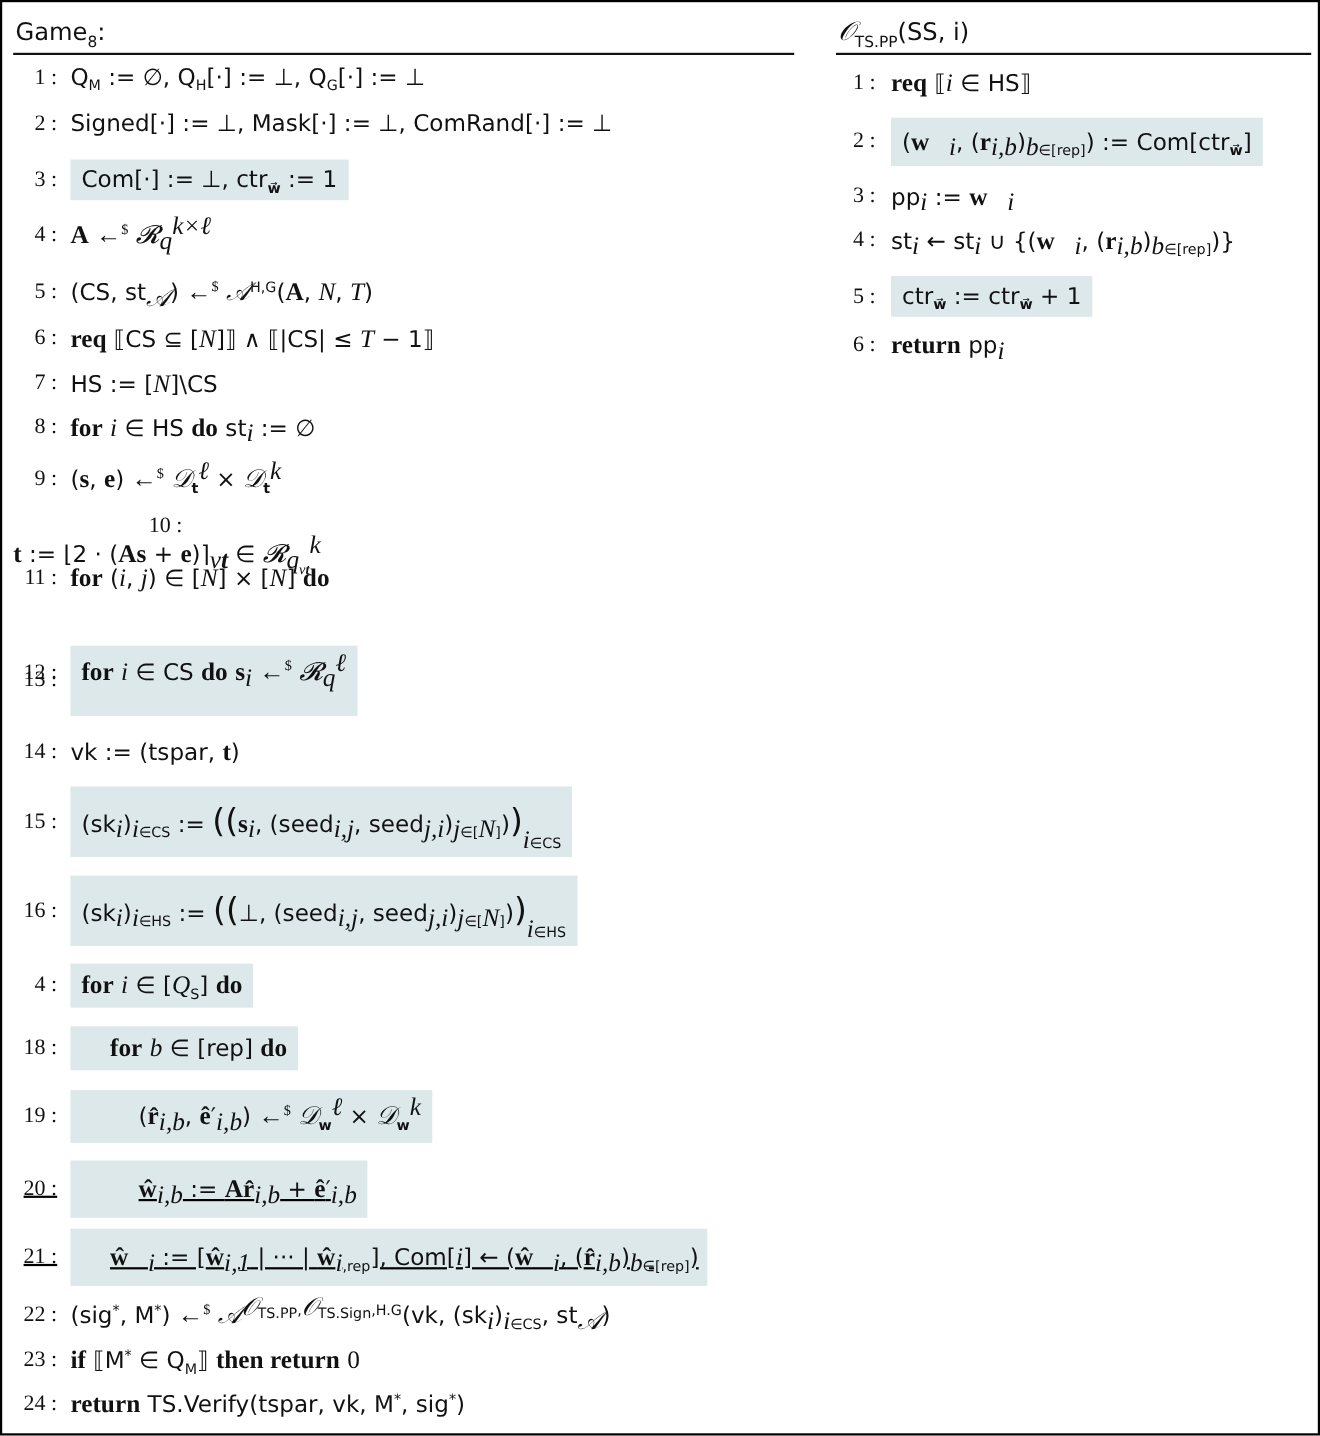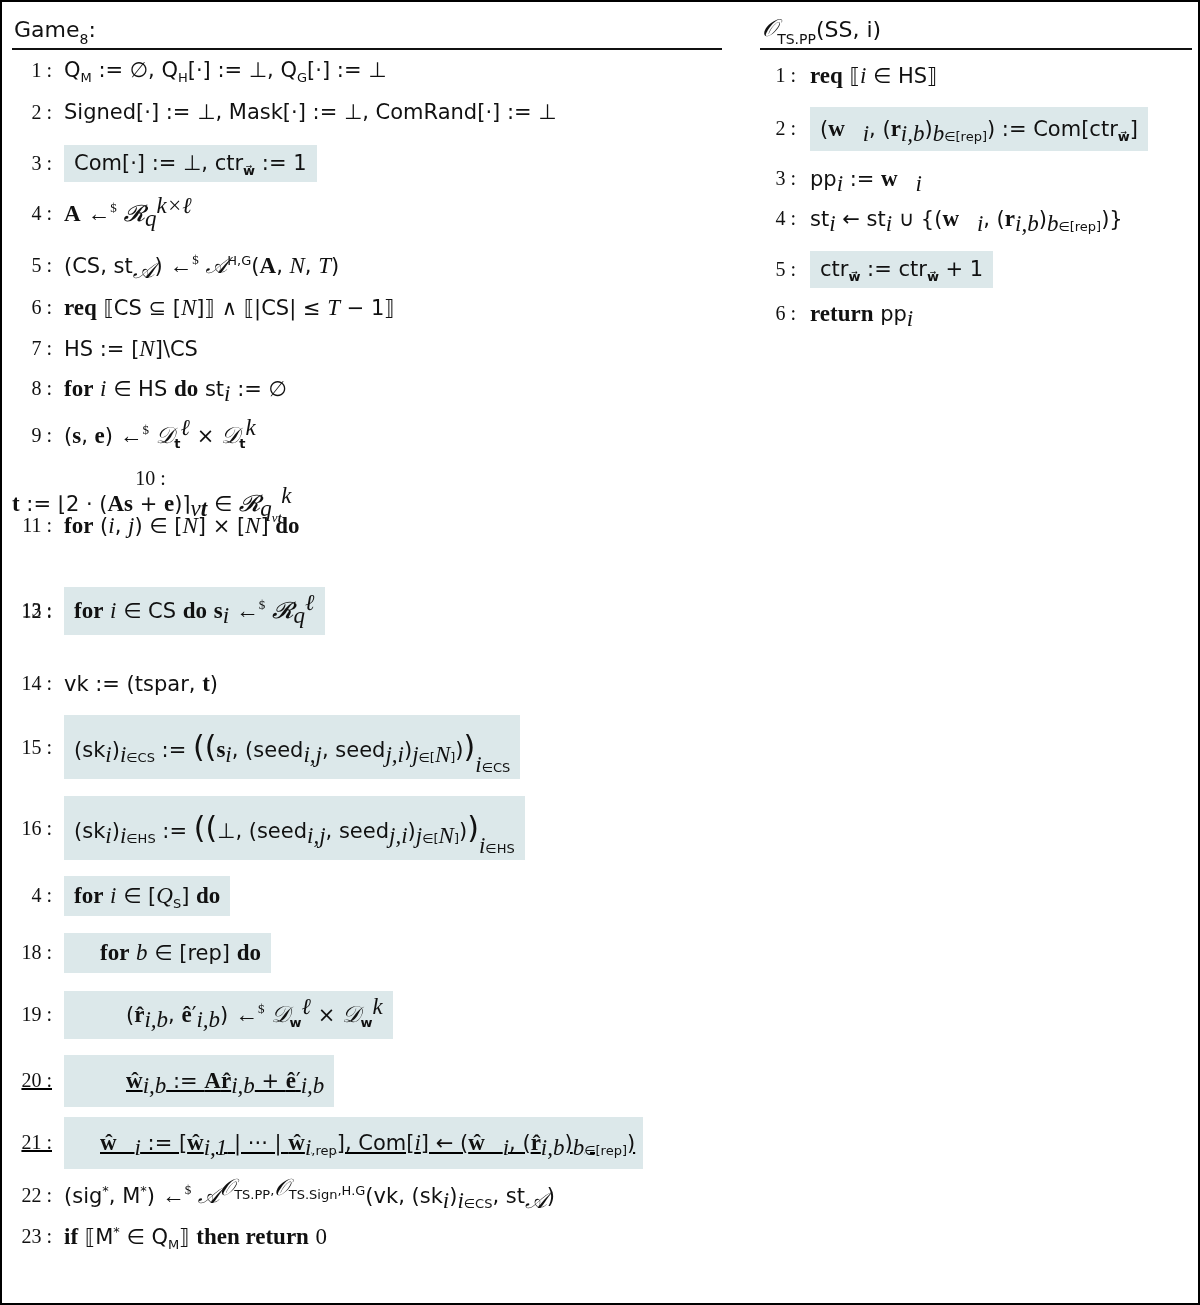--- a/index.html
+++ b/index.html
@@ -91,21 +91,21 @@
     <div class="line" style="top:510px;">
       <span class="num">11 :</span>
       <span class="code"><span class="kw">for</span> (<span class="m">i</span>, <span class="m">j</span>) ∈ [<span class="m">N</span>] × [<span class="m">N</span>] <span class="kw">do</span></span>
     </div>
     <div class="line" style="top:560px;margin-top:36px;">
       <span class="num">12 :</span>
       <span class="code" style="padding-left:26px;">seed<sub class="m">i,j</sub> <span class="rm">←<sup>$</sup></span> <span class="rm">{0, 1}</span><sup class="m">λ</sup></span>
     </div>
     <div class="line" style="top:585px;">
       <span class="num">13 :</span>
-      <span class="code hl" style="padding-top:10px;padding-bottom:10px;"><span class="kw">for</span> <span class="m">i</span> ∈ CS <span class="kw">do</span> <span class="b">s</span><sub class="m">i</sub> <span class="rm">←<sup>$</sup></span> <span class="m">𝓡</span><sub class="m">q</sub><sup class="m">ℓ</sup></span>
+      <span class="code hl" style="padding-top:10px;padding-bottom:26px;"><span class="kw">for</span> <span class="m">i</span> ∈ CS <span class="kw">do</span> <span class="b">s</span><sub class="m">i</sub> <span class="rm">←<sup>$</sup></span> <span class="m">𝓡</span><sub class="m">q</sub><sup class="m">ℓ</sup></span>
     </div>
     <div class="line" style="top:668px;">
       <span class="num">14 :</span>
       <span class="code">vk := (tspar, <span class="b">t</span>)</span>
     </div>
     <div class="line" style="top:713px;">
       <span class="num">15 :</span>
       <span class="code hl" style="padding-top:14px;padding-bottom:14px;">(sk<sub class="m">i</sub>)<sub><span class="m">i</span>∈CS</sub> := <span style="font-size:30px;">((</span><span class="b">s</span><sub class="m">i</sub>, (seed<sub class="m">i,j</sub>, seed<sub class="m">j,i</sub>)<sub><span class="m">j</span>∈[<span class="m">N</span>]</sub>)<span style="font-size:30px;">)</span><sub style="position:relative;top:10px;"><span class="m">i</span>∈CS</sub></span>
     </div>
     <div class="line" style="top:794px;">
@@ -133,20 +133,24 @@
       <span class="code hl" style="padding-left:36px;padding-top:12px;padding-bottom:12px;padding-right:8px;"><span class="b">ŵ⃗</span><sub class="m">i</sub> := [<span class="b">ŵ</span><sub class="m">i,1</sub> | ··· | <span class="b">ŵ</span><sub><span class="m">i</span>,rep</sub>], Com[<span class="m">i</span>] ← (<span class="b">ŵ⃗</span><sub class="m">i</sub>, (<span class="b">r̂</span><sub class="m">i,b</sub>)<sub><span class="m">b</span>∈[rep]</sub>)</span>
     </div>
     <div class="line" style="top:1180px;justify-content:center;">
       <span class="num">22 :</span>
       <span class="code">(sig<sup>*</sup>, M<sup>*</sup>) <span class="rm">←<sup>$</sup></span> <span class="m">𝒜</span><sup><span class="m">𝒪</span><sub>TS.PP</sub>,<span class="m">𝒪</span><sub>TS.Sign</sub>,H.G</sup>(vk, (sk<sub class="m">i</sub>)<sub><span class="m">i</span>∈CS</sub>, st<sub class="m">𝒜</sub>)</span>
     </div>
     <div class="line" style="top:1221px;">
       <span class="num">23 :</span>
       <span class="code"><span class="kw">if</span> ⟦M<sup>*</sup> ∈ Q<sub>M</sub>⟧ <span class="kw">then return</span> <span class="rm">0</span></span>
     </div>
+    <div class="line" style="top:1261px;">
+      <span class="num">24 :</span>
+      <span class="code"><span class="kw">return</span> TS.Verify(tspar, vk, M<sup>*</sup>, sig<sup>*</sup>)</span>
+    </div>
   </div>
 
   <div class="col col-right">
     <div class="header">
       <span class="cal">𝒪</span>
         <span class="sub">TS.PP</span>
         <span>(SS, i)</span>
     </div>
 
     <div class="line" style="top:60px;">

